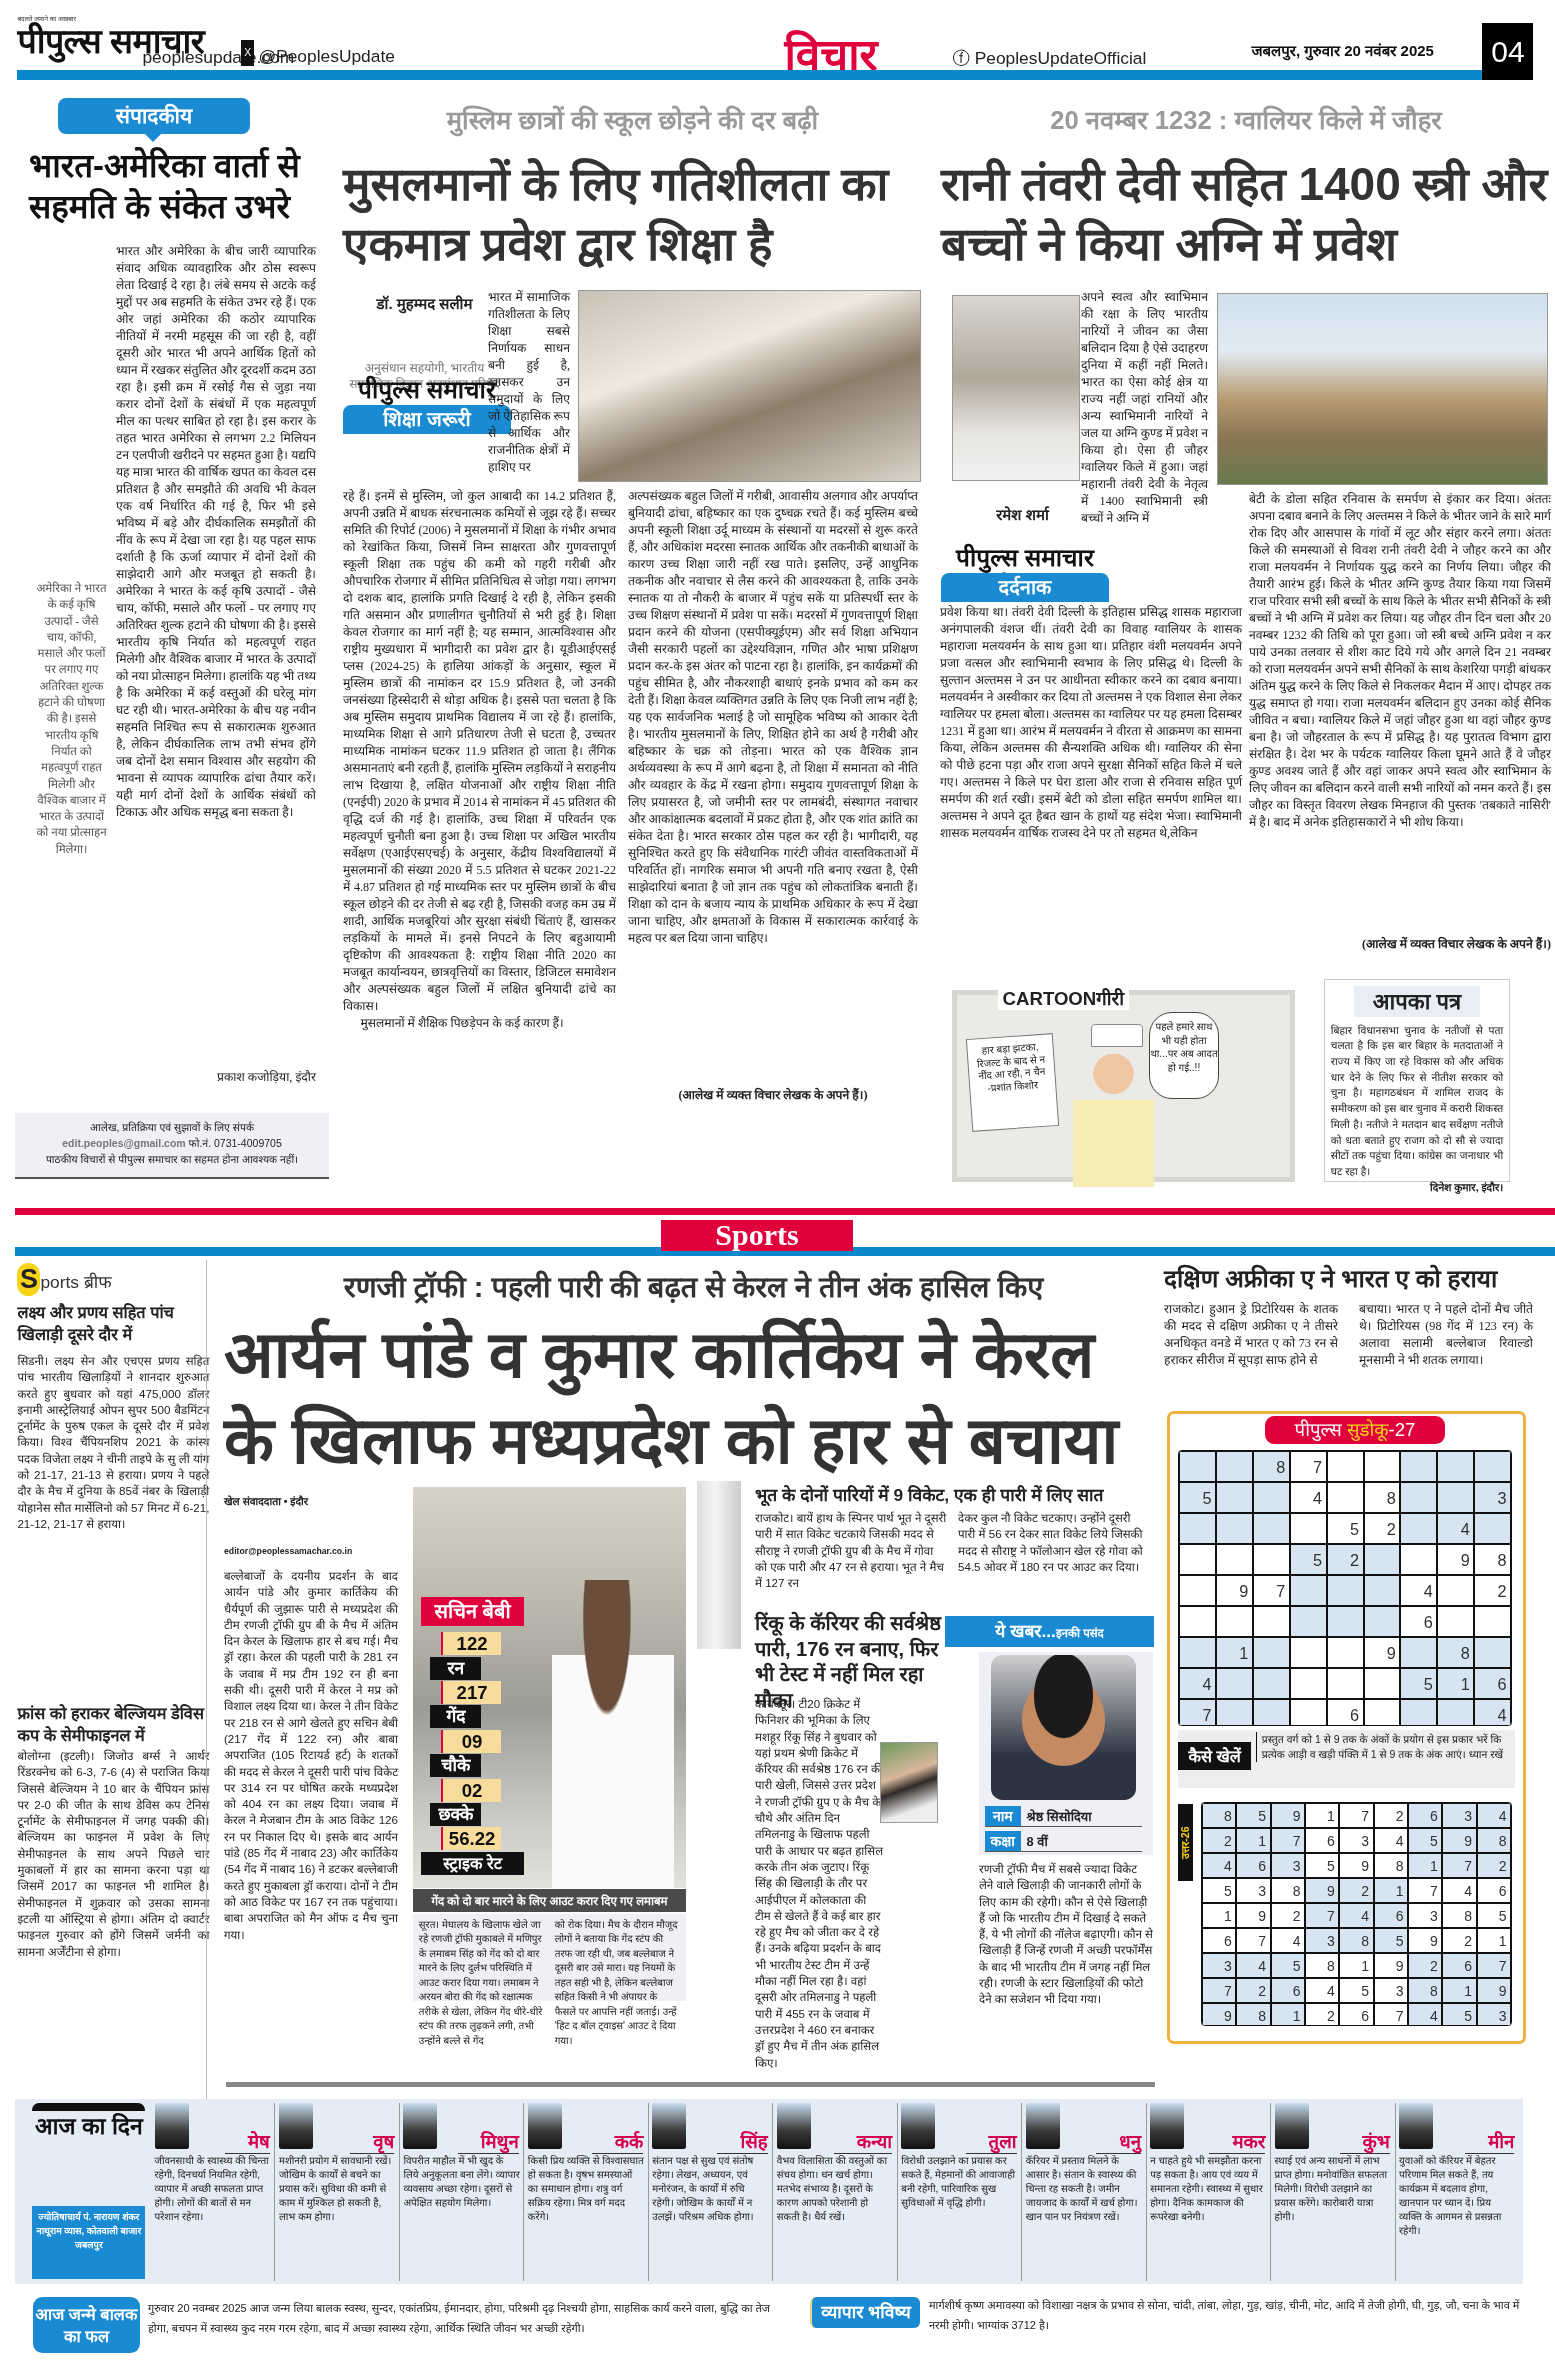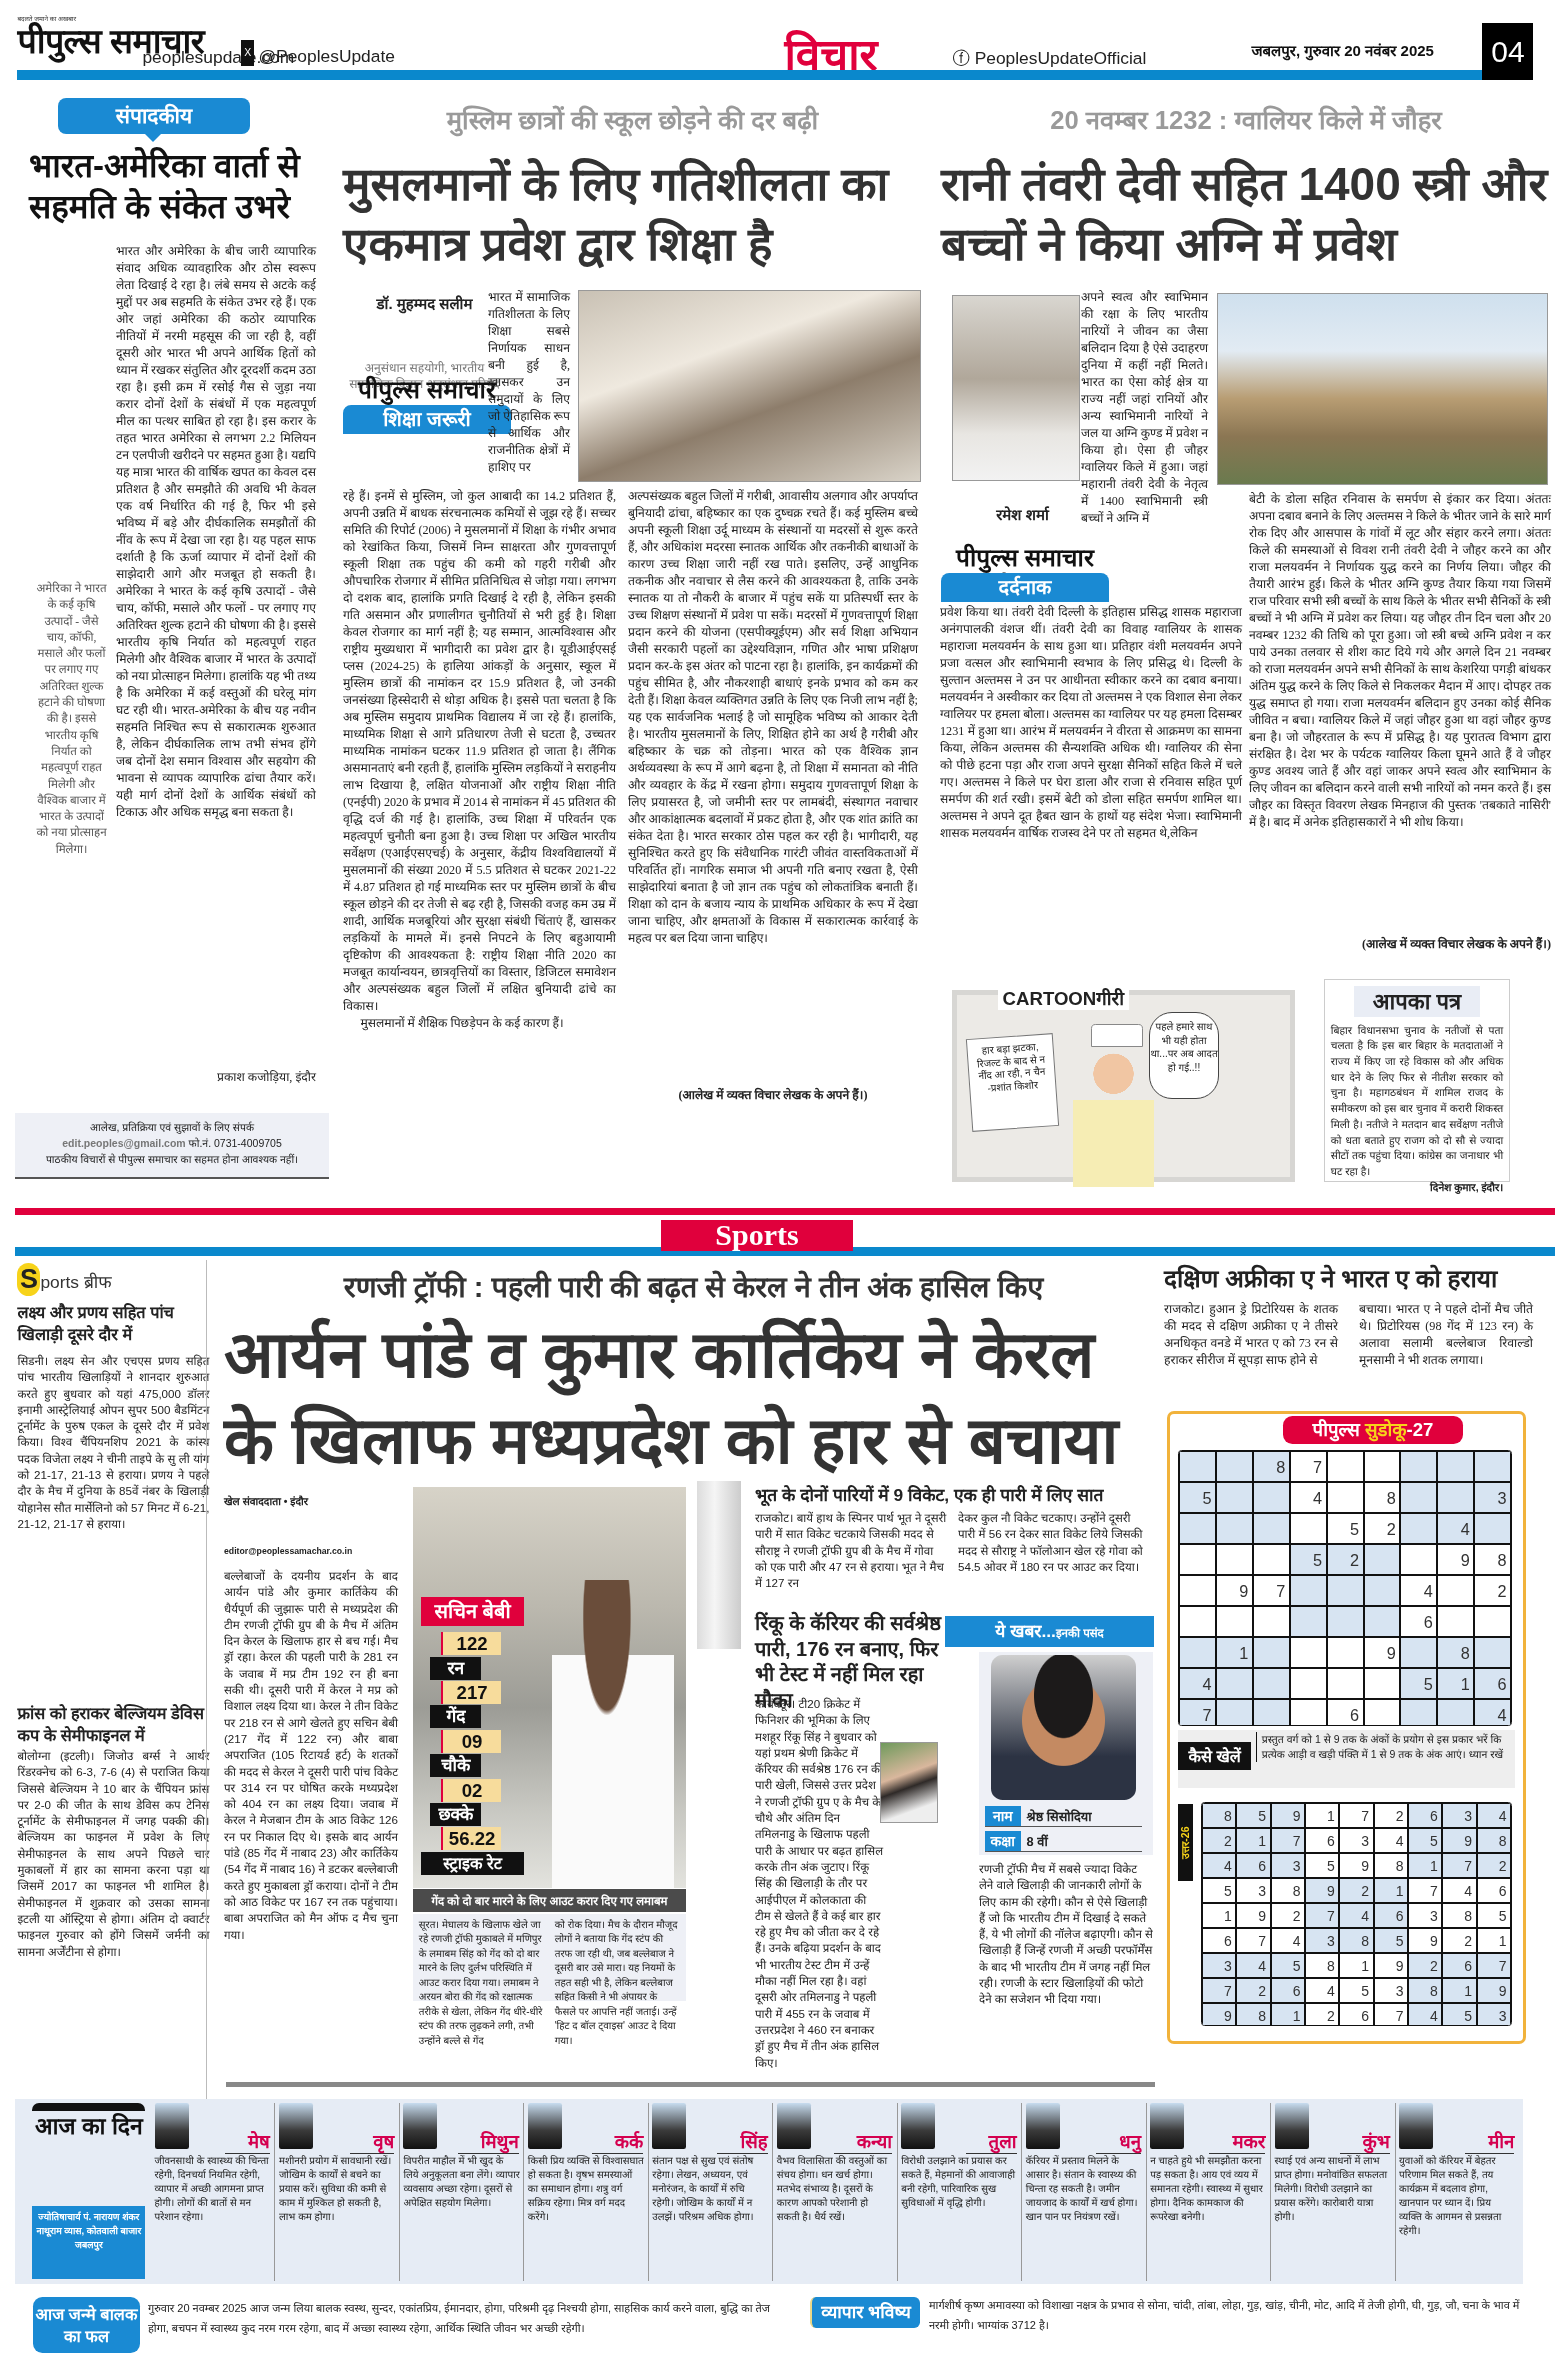--- a/index.html
+++ b/index.html
@@ -127,21 +127,21 @@
 
   .mid-rule { left: 226px; top: 2082px; width: 929px; height: 4.6px; background: #888; }
 
   
   .sa-head { left: 1164px; top: 1263px; width: 383px; font-size: 24.4px; font-weight: bold; line-height: 31px; }
   .sa-c1 { left: 1164px; top: 1301px; width: 174px; }
   .sa-c2 { left: 1359px; top: 1301px; width: 174px; }
 
   
   .sudoku-box { left: 1167px; top: 1411px; width: 359px; height: 633px; border: 3.5px solid #f1b23b; border-radius: 7px; }
-  .sudoku-title { left: 113px; top: 2.3px; width: 180px; height: 28px; background: #e0003c; color: #fff; border-radius: 9.3px; font-size: 18.6px; font-weight: bold; text-align: center; line-height: 28px; }
+  .sudoku-title { left: 95px; top: 2.3px; width: 180px; height: 28px; background: #e0003c; color: #fff; border-radius: 9.3px; font-size: 18.6px; font-weight: normal; text-align: center; line-height: 28px; }
   .sudoku-title .hl { color: #f7d31a; }
   .grid { display: grid; grid-template-columns: repeat(9, 1fr); border: 1.7px solid #111; border-radius: 3.5px; overflow: hidden; }
   .grid .cell { border: 0.6px solid #111; text-align: right; padding-right: 3.5px; font-size: 16.3px; color: #333; }
   .grid .cell.shade { background: #d7e4f2; }
   .puzzle-grid { left: 8.1px; top: 36px; width: 334px; height: 276px; }
   .puzzle-grid .cell { height: 31px; line-height: 30px; }
   .howto { left: 8.1px; top: 316px; width: 337px; height: 58px; background: #eee; }
   .howto-lbl { left: 0; top: 11.6px; width: 73px; height: 28px; background: #111; color: #fff; font-size: 16.3px; font-weight: bold; text-align: center; line-height: 28px; }
   .howto-txt { left: 78px; top: 2.3px; width: 256px; font-size: 10.5px; line-height: 15px; border-left: 1.2px solid #111; padding-left: 4.6px; }
   .ans-tag { left: 8.1px; top: 390px; width: 15px; height: 77px; background: #111; color: #f7d31a; font-size: 10.5px; font-weight: bold; writing-mode: vertical-rl; transform: rotate(180deg); text-align: center; }
@@ -480,21 +480,21 @@
     </div>
 </div>
 
 <div class="abs horo">
   <div class="abs horo-side">
     <div class="abs horo-side-top"></div>
     <div class="abs horo-side-title">आज का दिन</div>
     <div class="abs horo-side-author">ज्योतिषाचार्य पं. नारायण शंकर नाथूराम व्यास, कोतवाली बाजार जबलपुर</div>
   </div>
   <div class="abs horo-signs" id="horo-signs">
-      <div class="sign"><span class="sign-icon"></span><div class="sign-name">मेष</div><div class="sign-text">जीवनसाथी के स्वास्थ्य की चिन्ता रहेगी, दिनचर्या नियमित रहेगी, व्यापार में अच्छी आगमना प्राप्त होगी। लोगों की बातों से मन परेशान रहेगा।</div></div>
+      <div class="sign"><span class="sign-icon"></span><div class="sign-name">मेष</div><div class="sign-text">जीवनसाथी के स्वास्थ्य की चिन्ता रहेगी, दिनचर्या नियमित रहेगी, व्यापार में अच्छी सफलता प्राप्त होगी। लोगों की बातों से मन परेशान रहेगा।</div></div>
       <div class="sign"><span class="sign-icon"></span><div class="sign-name">वृष</div><div class="sign-text">मशीनरी प्रयोग में सावधानी रखें। जोखिम के कार्यों से बचने का प्रयास करें। सुविधा की कमी से काम में मुश्किल हो सकती है, लाभ कम होगा।</div></div>
       <div class="sign"><span class="sign-icon"></span><div class="sign-name">मिथुन</div><div class="sign-text">विपरीत माहौल में भी खुद के लिये अनुकूलता बना लेंगे। व्यापार व्यवसाय अच्छा रहेगा। दूसरों से अपेक्षित सहयोग मिलेगा।</div></div>
       <div class="sign"><span class="sign-icon"></span><div class="sign-name">कर्क</div><div class="sign-text">किसी प्रिय व्यक्ति से विश्वासघात हो सकता है। वृषभ समस्याओं का समाधान होगा। शत्रु वर्ग सक्रिय रहेगा। मित्र वर्ग मदद करेंगे।</div></div>
       <div class="sign"><span class="sign-icon"></span><div class="sign-name">सिंह</div><div class="sign-text">संतान पक्ष से सुख एवं संतोष रहेगा। लेखन, अध्ययन, एवं मनोरंजन, के कार्यों में रुचि रहेगी। जोखिम के कार्यों में न उलझें। परिश्रम अधिक होगा।</div></div>
       <div class="sign"><span class="sign-icon"></span><div class="sign-name">कन्या</div><div class="sign-text">वैभव विलासिता की वस्तुओं का संचय होगा। धन खर्च होगा। मतभेद संभाव्य है। दूसरों के कारण आपको परेशानी हो सकती है। धैर्य रखें।</div></div>
       <div class="sign"><span class="sign-icon"></span><div class="sign-name">तुला</div><div class="sign-text">विरोधी उलझाने का प्रयास कर सकते हैं, मेहमानों की आवाजाही बनी रहेगी, पारिवारिक सुख सुविधाओं में वृद्धि होगी।</div></div>
       <div class="sign"><span class="sign-icon"></span><div class="sign-name">धनु</div><div class="sign-text">कॅरियर में प्रस्ताव मिलने के आसार है। संतान के स्वास्थ्य की चिन्ता रह सकती है। जमीन जायजाद के कार्यों में खर्च होगा। खान पान पर नियंत्रण रखें।</div></div>
       <div class="sign"><span class="sign-icon"></span><div class="sign-name">मकर</div><div class="sign-text">न चाहते हुये भी समझौता करना पड़ सकता है। आय एवं व्यय में समानता रहेगी। स्वास्थ्य में सुधार होगा। दैनिक कामकाज की रूपरेखा बनेगी।</div></div>
       <div class="sign"><span class="sign-icon"></span><div class="sign-name">कुंभ</div><div class="sign-text">स्थाई एवं अन्य साधनों में लाभ प्राप्त होगा। मनोवांछित सफलता मिलेगी। विरोधी उलझाने का प्रयास करेंगे। कारोबारी यात्रा होगी।</div></div>
       <div class="sign"><span class="sign-icon"></span><div class="sign-name">मीन</div><div class="sign-text">युवाओं को कॅरियर में बेहतर परिणाम मिल सकते हैं, तय कार्यक्रम में बदलाव होगा, खानपान पर ध्यान दें। प्रिय व्यक्ति के आगमन से प्रसन्नता रहेगी।</div></div>

